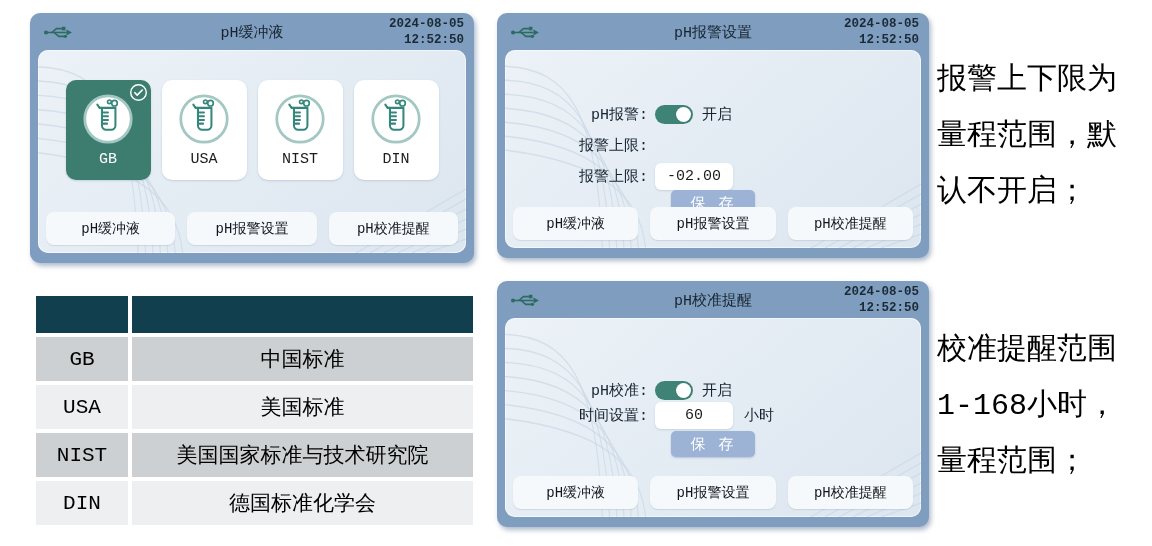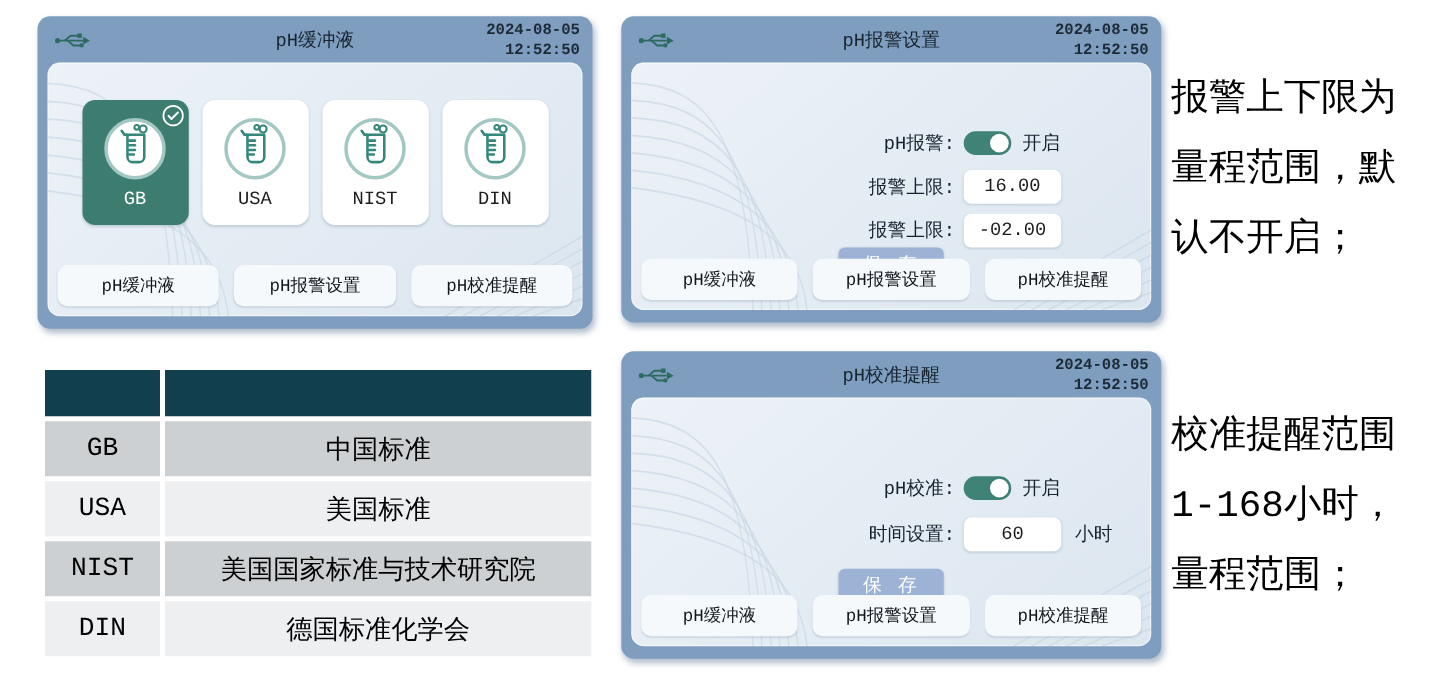--- a/index.html
+++ b/index.html
@@ -54,38 +54,38 @@
   .tab {
     flex:1; height:33px; background:#F6F9FC; border:none; border-radius:8px;
     font-size:14px; color:#10161c; font-family:inherit; cursor:pointer;
     box-shadow:0 1px 1px rgba(130,150,170,.25);
   }
 
   
   .form { position:absolute; left:0; right:0; display:flex; flex-direction:column; align-items:center; }
   .f-alarm { top:37px; padding-top:18px; }
   .f-cal   { top:37px; padding-top:26px; }
-  .row { display:flex; align-items:center; justify-content:flex-end; width:100%; }
+  .row { display:flex; align-items:center; justify-content:flex-start; width:100%; }
   .lbl { width:150px; text-align:right; font-size:15px; color:#15222e; padding-right:7px; white-space:nowrap; }
   .ctrl { width:150px; display:flex; align-items:center; }
   .toggle {
     position:relative; width:38px; height:19px; border-radius:10px; background:#3E8375; cursor:pointer;
   }
   .toggle .knob {
     position:absolute; top:2px; right:2px; width:15px; height:15px;
     border-radius:50%; background:#fff; box-shadow:0 0 1px rgba(0,0,0,.3);
   }
   .toggle-state { margin-left:9px; font-size:15px; color:#15222e; }
   .box {
     width:78px; height:27px; border:none; border-radius:6px; background:#fff;
     text-align:center; font-size:15px; color:#1c1c1c; font-family:inherit;
     box-shadow:0 1px 2px rgba(130,150,170,.3);
   }
   .unit { margin-left:11px; font-size:15px; color:#15222e; }
-  .mt12 { margin-top:12px; } .mt8 { margin-top:8px; } .mt14 { margin-top:14px; }
+  .mt12 { margin-top:12px; } .mt8 { margin-top:8px; } .mt14 { margin-top:2px; }
   .save-btn {
     width:84px; height:26px; background:#9CB3D5; color:#fff;
     border:none; border-radius:5px; font-size:15px; letter-spacing:2px;
     font-family:inherit; cursor:pointer; box-shadow:0 1px 2px rgba(120,140,170,.4);
   }
 
   
   .std-table {
     position:absolute; left:36px; top:296px; width:437px;
     display:grid; grid-template-columns:92px 1fr; gap:4px;
@@ -275,23 +275,20 @@
           <div class="lbl">pH报警:</div>
           <div class="ctrl">
             <div class="toggle">
                 <div class="knob"></div>
               </div>
             <span class="toggle-state">开启</span>
           </div>
         </div>
         <div class="row mt12">
           <div class="lbl">报警上限:</div>
-          <div class="ctrl">
-            <input class="box" value="16.00" style="">
-          </div>
         </div>
         <div class="row mt8">
           <div class="lbl">报警上限:</div>
           <div class="ctrl">
             <input class="box" value="-02.00" style="">
           </div>
         </div>
         <button class="save-btn">保 存</button>
       </div>
 

